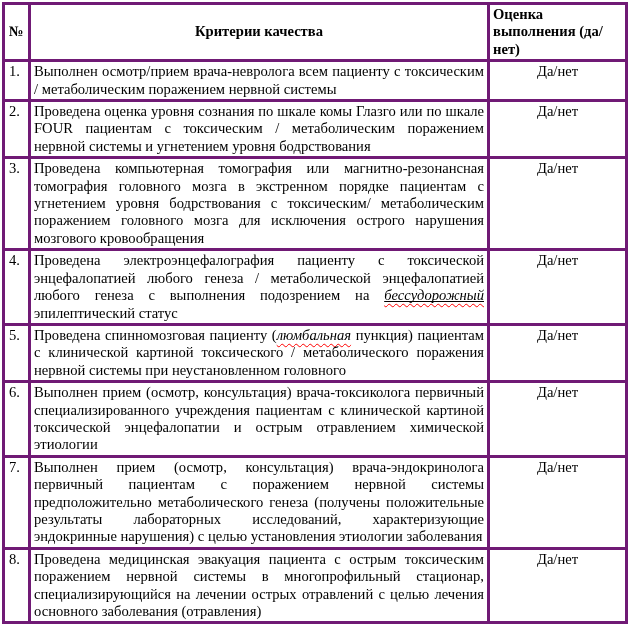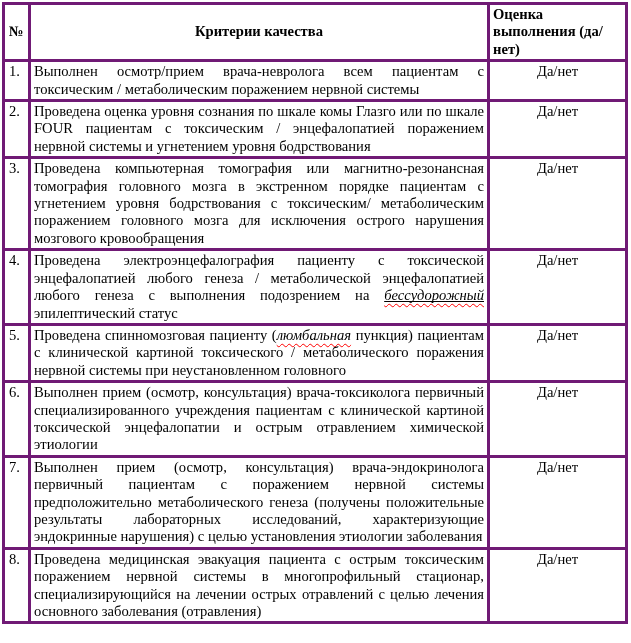--- a/index.html
+++ b/index.html
@@ -80,26 +80,26 @@
     <thead>
       <tr>
         <th class="h-num">№</th>
         <th class="h-crit">Критерии качества</th>
         <th class="h-score">Оценка выполнения (да/нет)</th>
       </tr>
     </thead>
     <tbody>
       <tr>
         <td class="num">1.</td>
-        <td class="criteria">Выполнен осмотр/прием врача-невролога всем пациентам с токсическим / метаболическим поражением нервной системы</td>
+        <td class="criteria">Выполнен осмотр/прием врача-невролога всем пациенту с токсическим / метаболическим поражением нервной системы</td>
         <td class="score">Да/нет</td>
       </tr>
       <tr>
         <td class="num">2.</td>
-        <td class="criteria">Проведена оценка уровня сознания по шкале комы Глазго или по шкале FOUR пациентам с токсическим / энцефалопатией поражением нервной системы и угнетением уровня бодрствования</td>
+        <td class="criteria">Проведена оценка уровня сознания по шкале комы Глазго или по шкале FOUR пациентам с токсическим / метаболическим поражением нервной системы и угнетением уровня бодрствования</td>
         <td class="score">Да/нет</td>
       </tr>
       <tr>
         <td class="num">3.</td>
         <td class="criteria">Проведена компьютерная томография или магнитно-резонансная томография головного мозга в экстренном порядке пациентам с угнетением уровня бодрствования с токсическим/ метаболическим поражением головного мозга для исключения острого нарушения мозгового кровообращения</td>
         <td class="score">Да/нет</td>
       </tr>
       <tr>
         <td class="num">4.</td>
         <td class="criteria"><span>Проведена электроэнцефалография пациенту с токсической энцефалопатией любого генеза / метаболической энцефалопатией любого генеза с выполнения подозрением на </span><span class="u-solid"><span class="misspell">бессудорожный</span></span><span> эпилептический статус</span></td>

